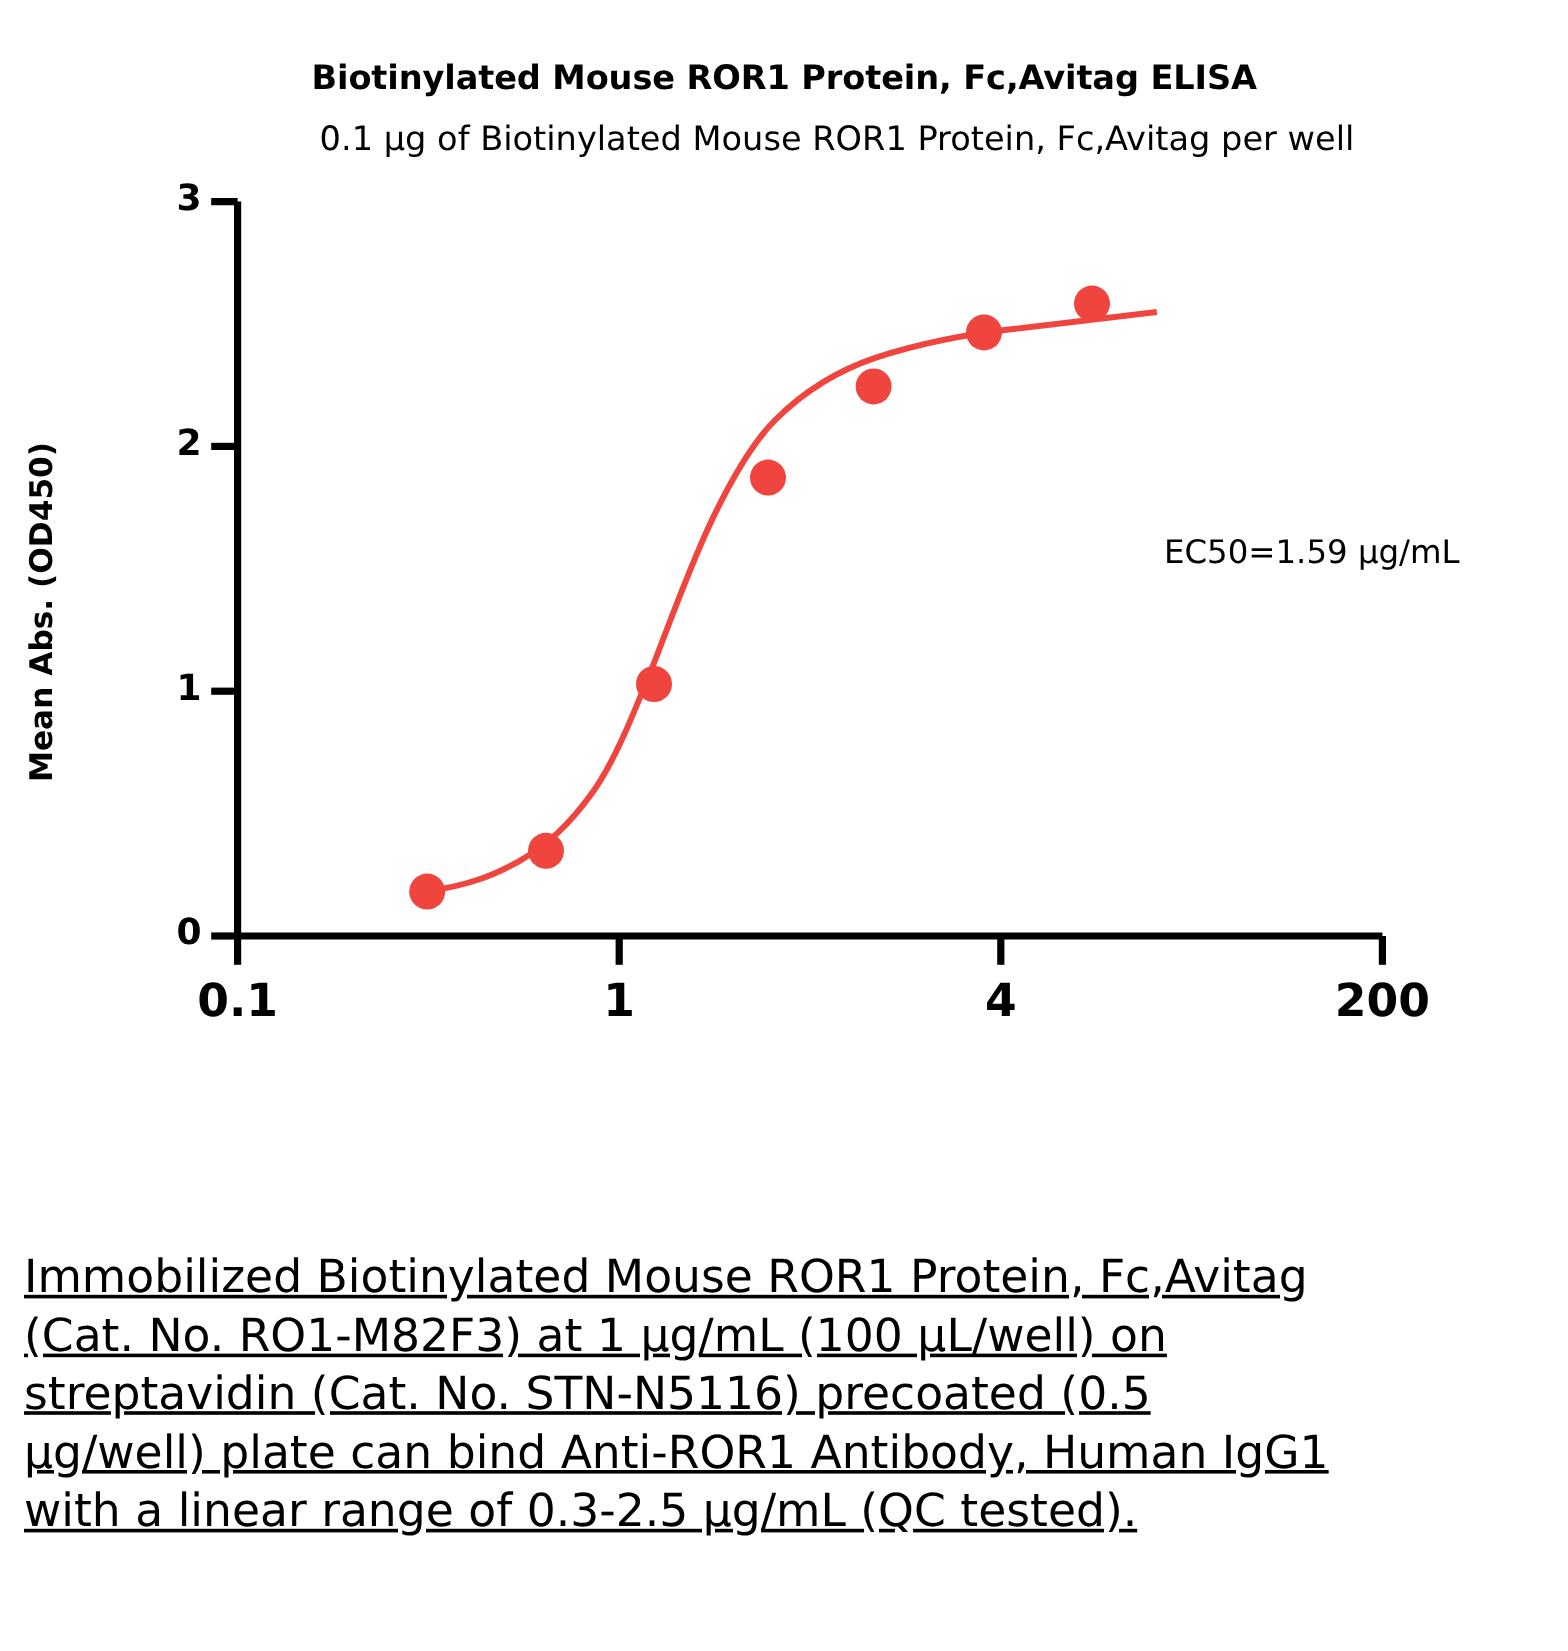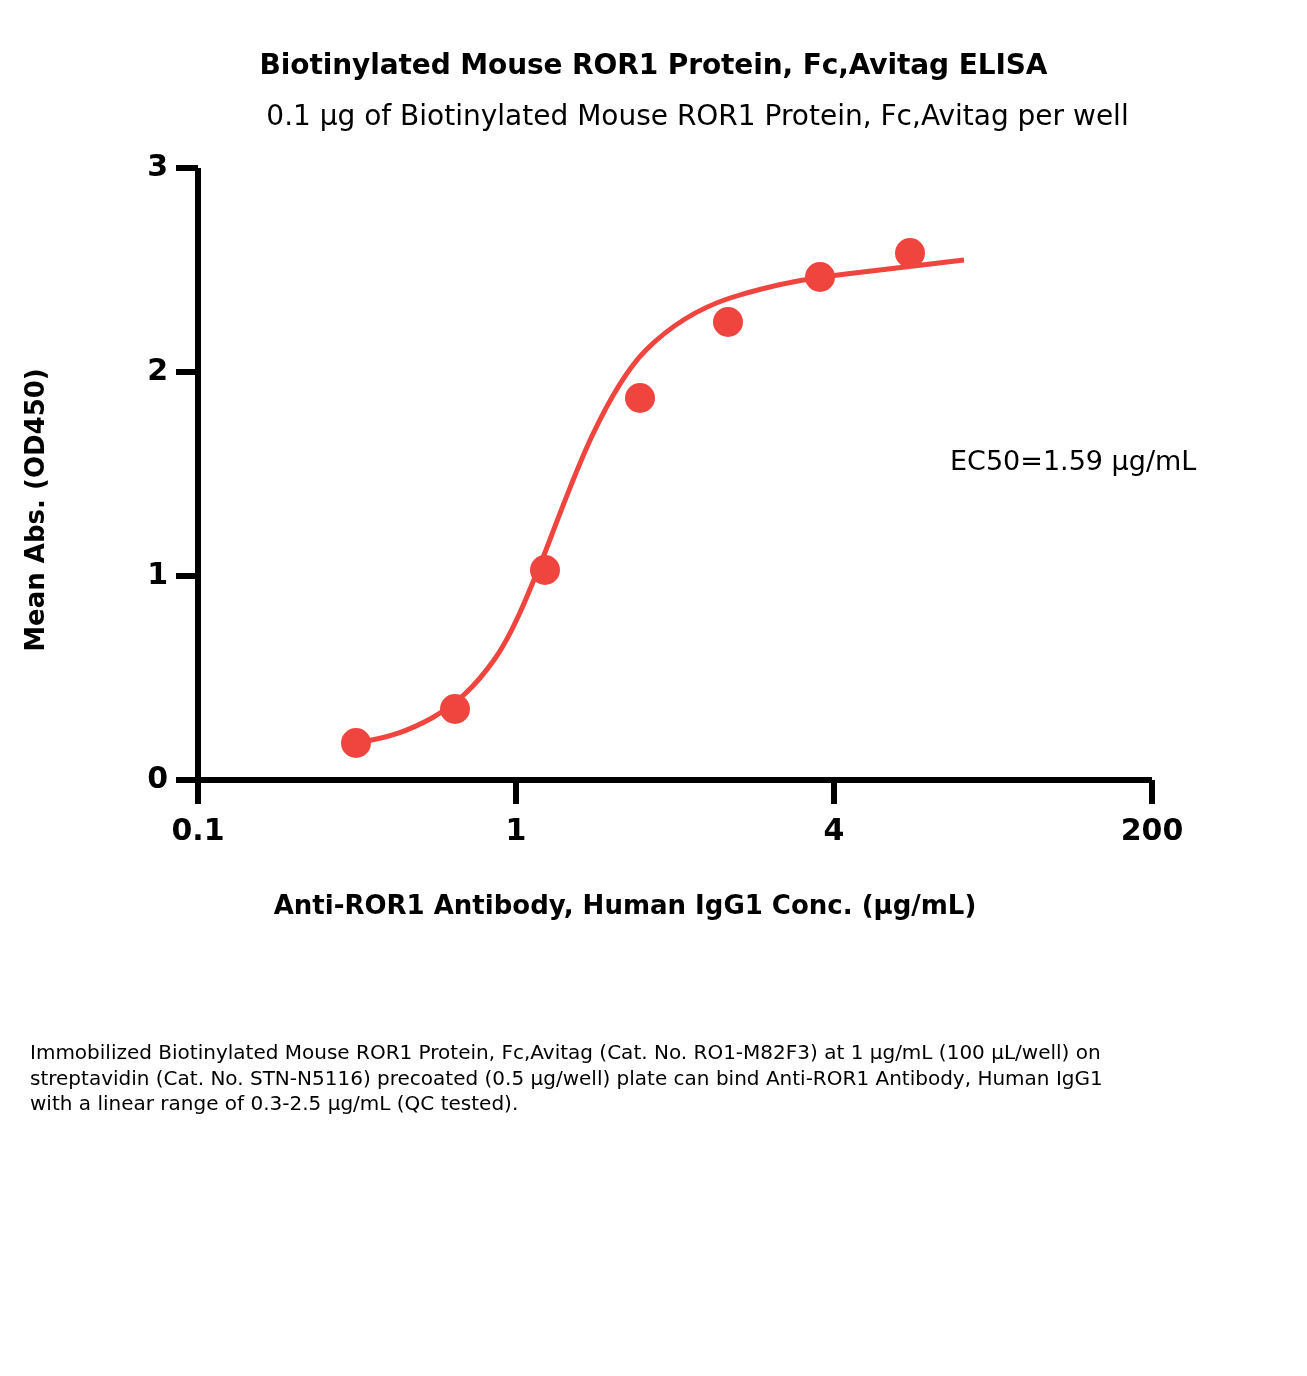--- a/index.html
+++ b/index.html
@@ -85,42 +85,43 @@
     position: absolute;
     width: 60px;
     text-align: right;
     font-size: 30px;
     font-weight: bold;
   }
   .xtick {
     position: absolute;
     width: 120px;
     text-align: center;
-    font-size: 30px;
+    font-size: 38px;
     font-weight: bold;
   }
 
   .ec50 {
     position: absolute;
-    left: 950px;
+    left: 970px;
     top: 305px;
     font-size: 27px;
     font-weight: normal;
     white-space: nowrap;
   }
 
   
   .caption {
     position: absolute;
-    left: 30px;
+    left: 20px;
     top: 1040px;
     width: 1100px;
-    font-size: 20px;
+    font-size: 38px;
     line-height: 1.28;
     font-weight: normal;
+    text-decoration: underline;
   }
 </style>
 </head>
 <body>
 
 <div class="page">
 
   <div class="title">Biotinylated Mouse ROR1 Protein, Fc,Avitag ELISA</div>
   <div class="subtitle">0.1 µg of Biotinylated Mouse ROR1 Protein, Fc,Avitag per well</div>
 
@@ -171,20 +172,19 @@
     <div class="ytick" style="left:108px; top:416px;">1</div>
     <div class="ytick" style="left:108px; top:212px;">2</div>
     <div class="ytick" style="left:108px; top:8px;">3</div>
 
     <div class="xtick" style="left:138px; top:672px;">0.1</div>
     <div class="xtick" style="left:456px; top:672px;">1</div>
     <div class="xtick" style="left:774px; top:672px;">4</div>
     <div class="xtick" style="left:1092px; top:672px;">200</div>
 
     <div class="ylabel">Mean Abs. (OD450)</div>
-    <div class="xlabel">Anti-ROR1 Antibody, Human IgG1 Conc. (µg/mL)</div>
 
     <div class="ec50">EC50=1.59 µg/mL</div>
   </div>
 
   <div class="caption">Immobilized Biotinylated Mouse ROR1 Protein, Fc,Avitag (Cat. No. RO1-M82F3) at 1 µg/mL (100 µL/well) on streptavidin (Cat. No. STN-N5116) precoated (0.5 µg/well) plate can bind Anti-ROR1 Antibody, Human IgG1 with a linear range of 0.3-2.5 µg/mL (QC tested).</div>
 
 </div>
 
 </body></html>

